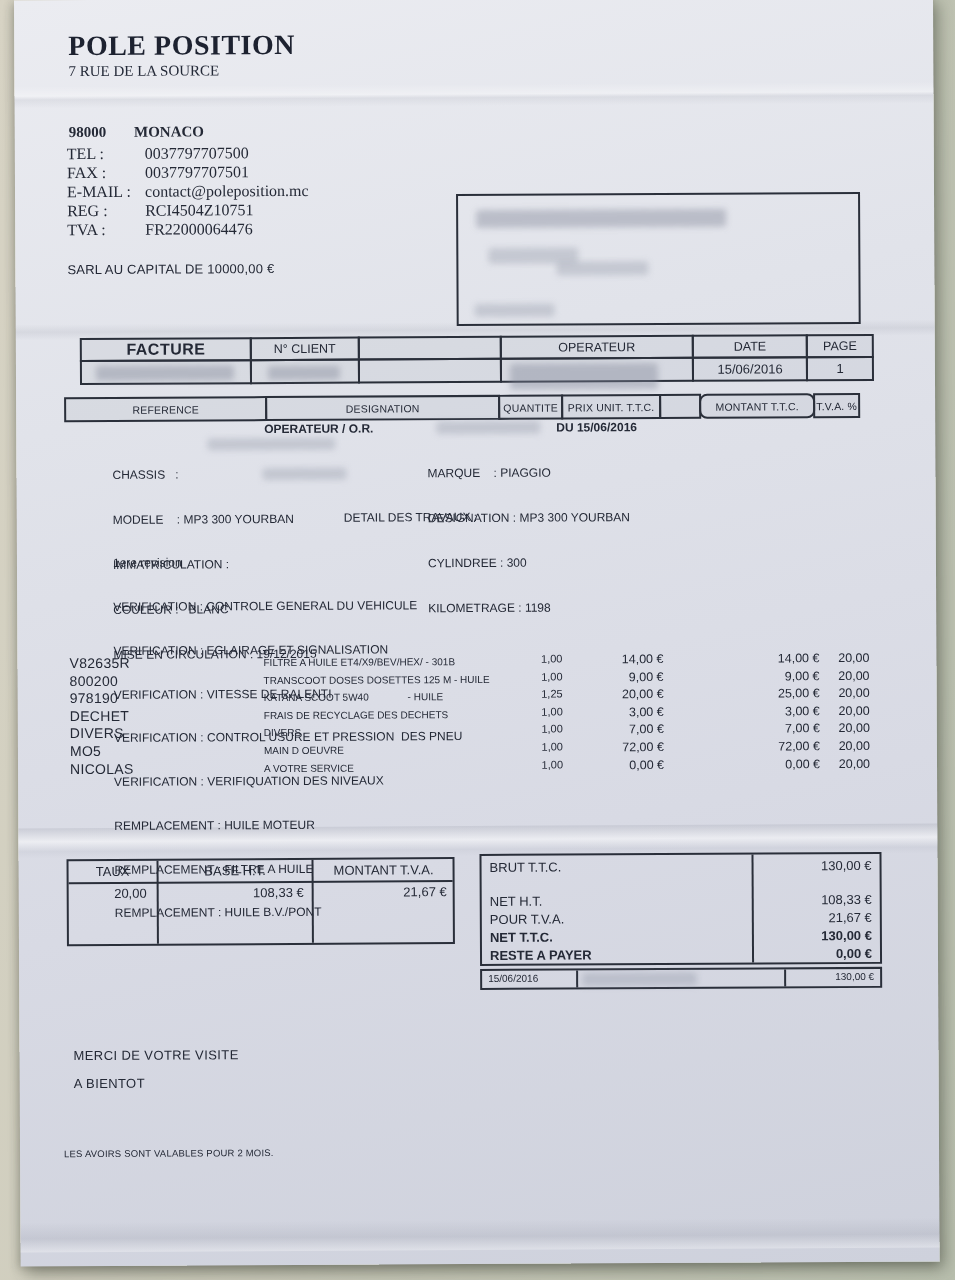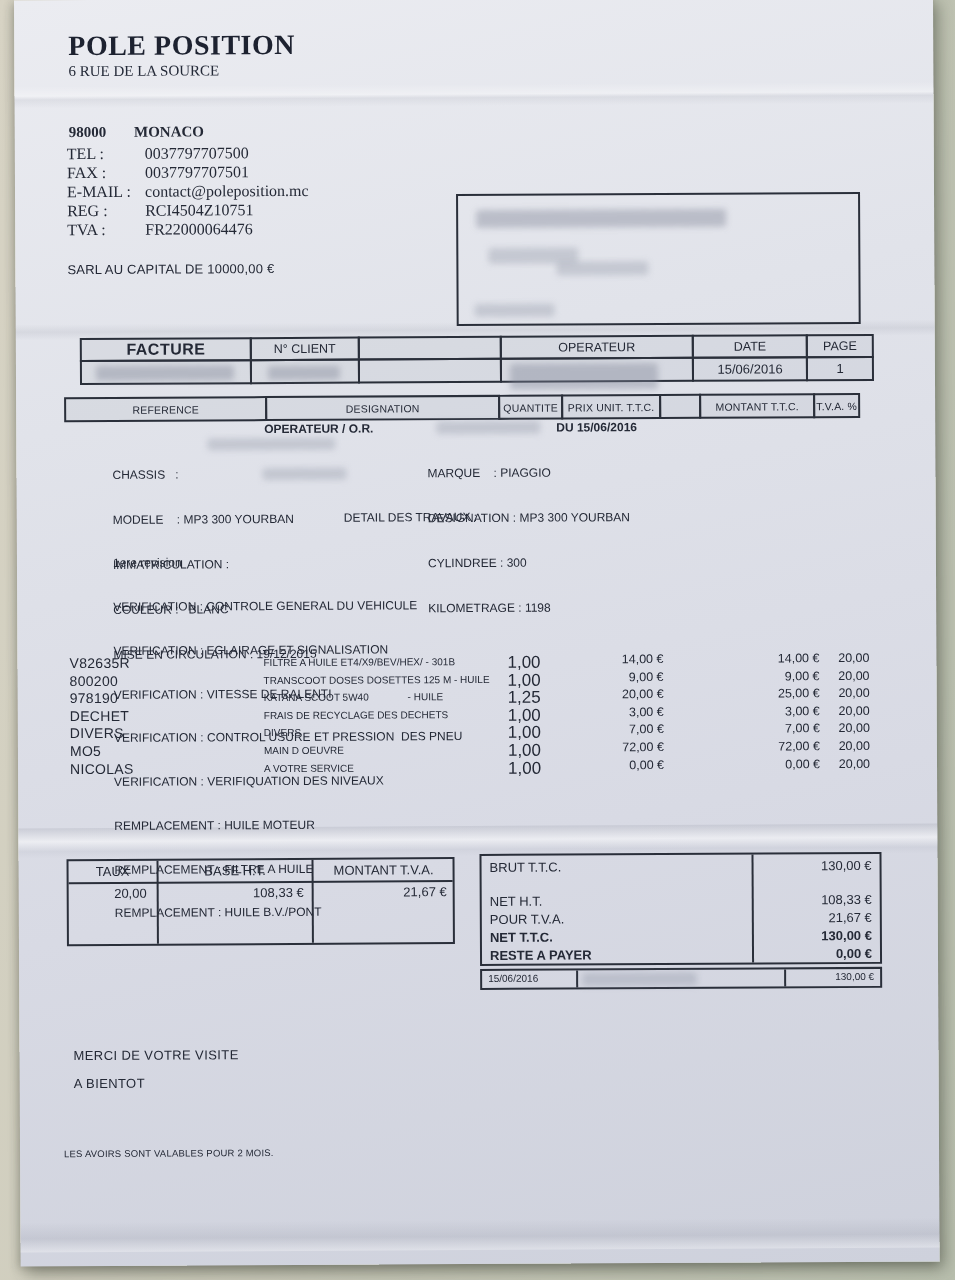--- a/index.html
+++ b/index.html
@@ -55,37 +55,37 @@
 
   
   .items-header { left:48px; top:397px; width:810px; display:flex; }
   .ih-cell {
     border:2px solid #2a2f3a; margin-left:-2px; height:25px;
     display:flex; align-items:center; justify-content:center;
     background:rgba(172,176,188,0.18); font-size:10.5px; letter-spacing:0.2px;
   }
   .ih-cell:first-child { margin-left:0; }
   .iw-ref{width:203px;} .iw-des{width:235px;} .iw-qty{width:65px;}
-  .iw-unit{width:100px;} .iw-blank{width:42px;} .iw-amt{width:116px;} .iw-vat{width:47px;}
+  .iw-unit{width:100px;} .iw-blank{width:42px;} .iw-amt{width:116px;border-radius:8px;} .iw-vat{width:47px;}
 
   .repair-line { left:48px; top:423px; width:810px; height:15px; font-size:12px; font-weight:bold; }
   .repair-title { position:absolute; left:200px; }
   .repair-date { position:absolute; left:492px; }
 
   .vehicle-left  { left:96px;  top:438px; font-size:12px; line-height:15px; white-space:pre; }
   .vehicle-right { left:411px; top:438px; font-size:12px; line-height:15px; white-space:pre; }
   .detail-title  { left:327px; top:512px; font-size:12px; }
   .work-list     { left:96px;  top:527px; font-size:12px; line-height:14.6px; white-space:pre; }
 
   .items-list { left:48px; top:655px; width:810px; }
   .item-row { position:relative; height:17.6px; }
   .item-row span { position:absolute; top:0; }
   .it-ref { left:4px;  font-size:14px; letter-spacing:0.3px; }
   .it-des { left:198px; font-size:10px; top:3px !important; white-space:pre; }
-  .it-qty { left:420px; width:77px;  text-align:center; font-size:17px; }
+  .it-qty { left:420px; width:77px;  text-align:right; font-size:11px; }
   .it-unit{ left:496px; width:102px; text-align:right; font-size:12.5px; }
   .it-amt { left:640px; width:114px; text-align:right; font-size:12.5px; }
   .it-vat { left:758px; width:46px;  text-align:right; font-size:12.5px; }
 
   
   .vat-table { left:48px; top:859px; width:388px; height:87px; border:2px solid #2a2f3a; position:absolute; }
   .vat-vline { position:absolute; top:0; bottom:0; width:2px; background:#2a2f3a; }
   .vat-hline { position:absolute; left:0; right:0; top:21px; height:2px; background:#2a2f3a; }
   .vat-head { position:absolute; top:0; height:21px; line-height:21px; text-align:center; font-size:13px; }
   .vat-val  { position:absolute; top:24px; height:18px; line-height:18px; text-align:right; font-size:13px; }
@@ -113,21 +113,21 @@
 <body>
 
 <div class="paper">
 
   <div class="crease c1"></div>
   <div class="crease c2"></div>
   <div class="crease c3"></div>
   <div class="crease c4"></div>
 
   <div class="abs serif company-name">POLE POSITION</div>
-  <div class="abs serif company-address">6 RUE DE LA SOURCE</div>
+  <div class="abs serif company-address">7 RUE DE LA SOURCE</div>
   <div class="abs serif postal-row">
     <span>98000</span>
     <span>MONACO</span>
   </div>
 
   <div class="abs serif contact-block">
     <div class="contact-row">
       <span class="contact-label">TEL :</span>
       <span>0037797707500</span>
     </div>

